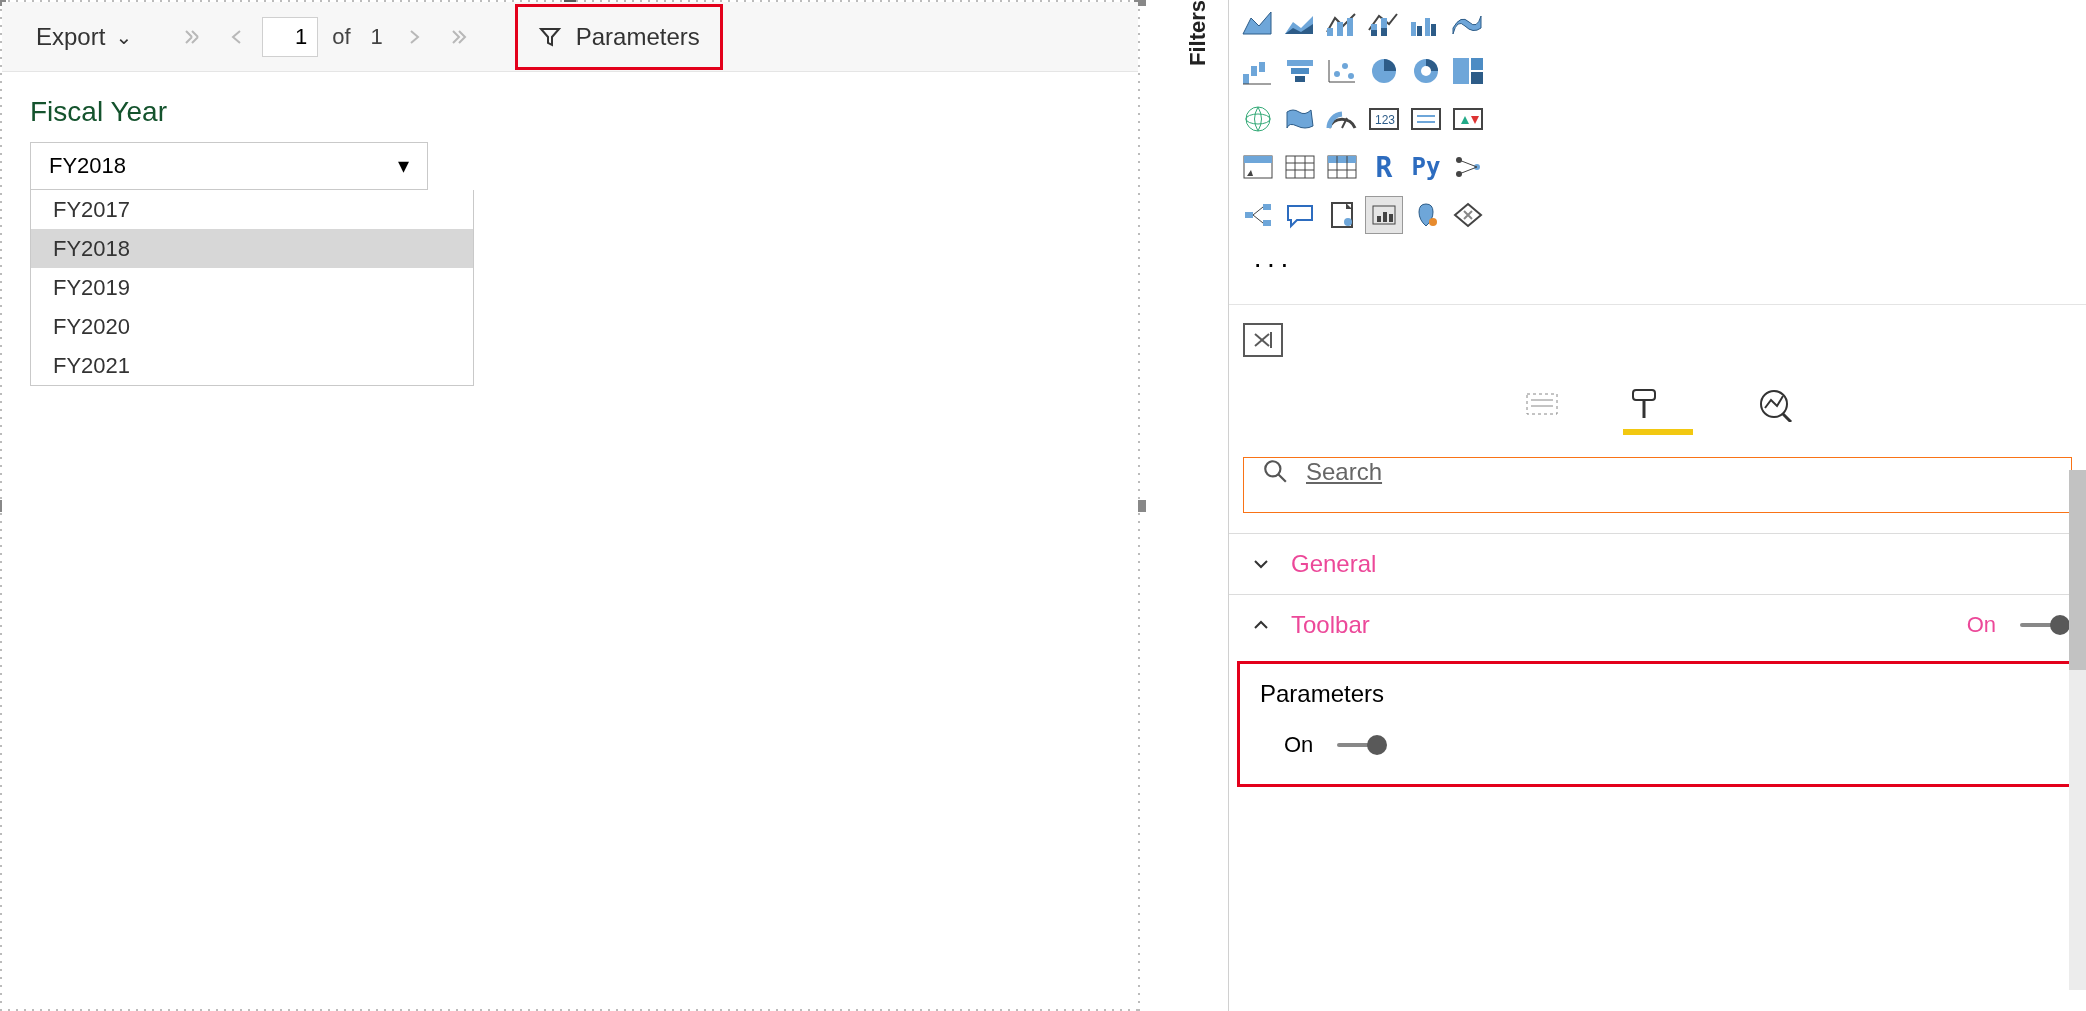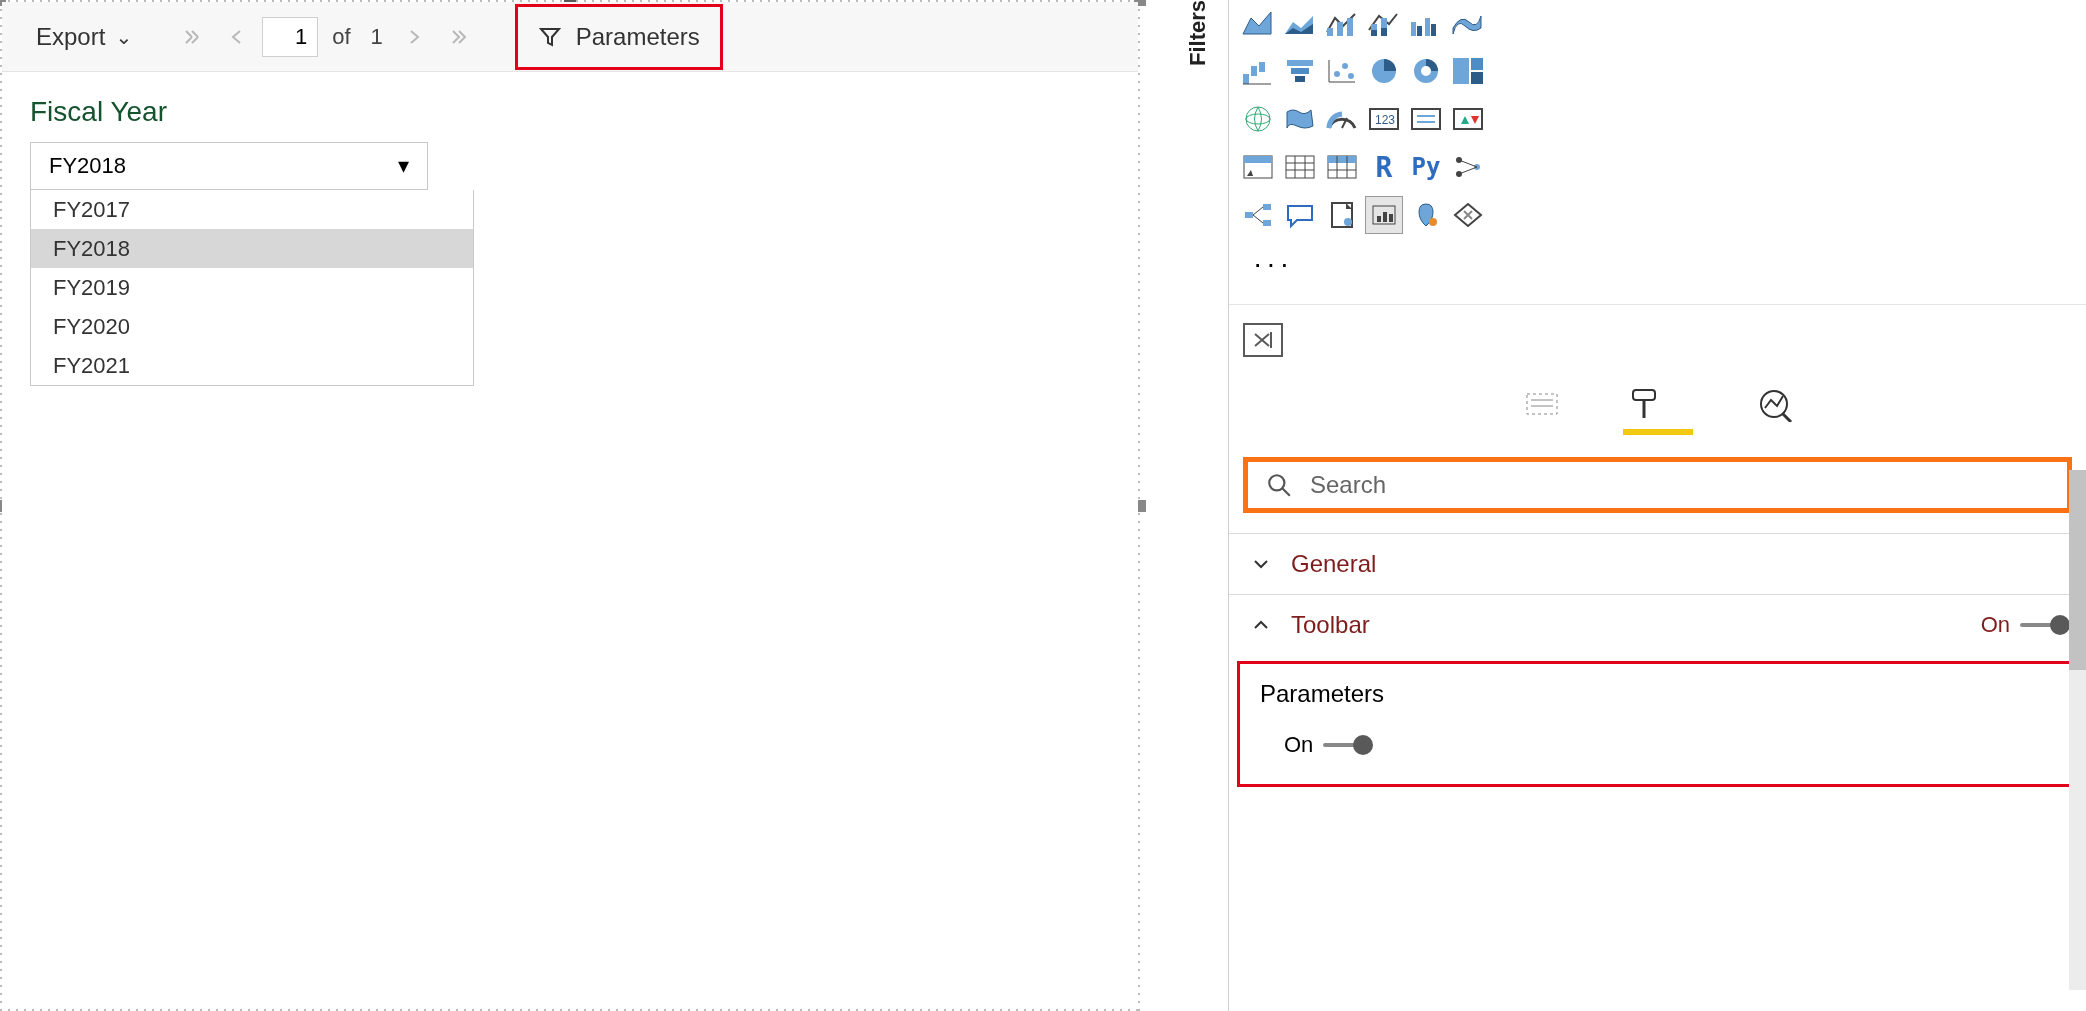--- a/index.html
+++ b/index.html
@@ -73,33 +73,33 @@
   .viz-more{ font-size:28px; letter-spacing:4px; padding:4px 14px;}
 
   .divider{ height:1px; background:#e4e4e4; margin:10px 0 18px 0;}
   .cross-box{ width:40px; height:34px; border:2px solid #595959; margin-left:14px; display:flex;align-items:center;justify-content:center; font-size:18px;}
 
   .tabs-row{ display:flex; gap:60px; justify-content:center; margin:26px 0 6px 0;}
   .tab-ic{ width:42px; height:42px; display:flex;align-items:center;justify-content:center;}
   .tab-underline{ width:70px; height:6px; background:#f2c811; margin:4px auto 16px auto; }
 
   .search-box{
-    margin:0 14px 20px 14px; height:56px; border:5px solid #f97316;
-    display:flex; align-items:center; gap:18px; padding:0 18px; font-size:24px; color:#666;
+    margin:0 14px 20px 14px; height:56px; border:1px solid #f97316;
+    display:flex; gap:18px; padding:0 18px; font-size:24px; color:#666;text-decoration:underline;
   }
   .search-ic{width:26px;height:26px;}
 
   .cards{ display:flex; flex-direction:column; }
   .card{
     border-top:1px solid #dcdcdc; padding:16px 22px; display:flex; align-items:center; gap:18px;
-    font-size:24px; color:#7f1d1d;
+    font-size:24px; color:#ec4899;
   }
   .card .spacer{flex:1;}
   .card .chev{ width:22px;}
-  .toggle{ display:flex; align-items:center; gap:10px; font-size:22px;}
+  .toggle{ display:flex; align-items:center; gap:24px; font-size:22px;}
   .toggle-track{ width:44px; height:4px; background:#888; border-radius:2px; position:relative;}
   .toggle-knob{ width:20px; height:20px; border-radius:50%; background:#595959; position:absolute; right:-6px; top:-8px;}
 
   .params-card-wrap{ border:3px solid #e3001b; margin:6px 14px 0 8px; padding:0;}
   .params-card{ padding:16px 20px 26px 20px; }
   .params-title{ font-size:24px; margin-bottom:24px;}
   .params-toggle-row{ display:flex; align-items:center; gap:14px; padding-left:24px;}
 
   .vscroll{ position:absolute; right:-1px; top:470px; width:18px; height:520px; background:#ececec;}
   .vscroll-thumb{ position:absolute; top:0; width:18px; height:200px; background:#c2c2c2;}

